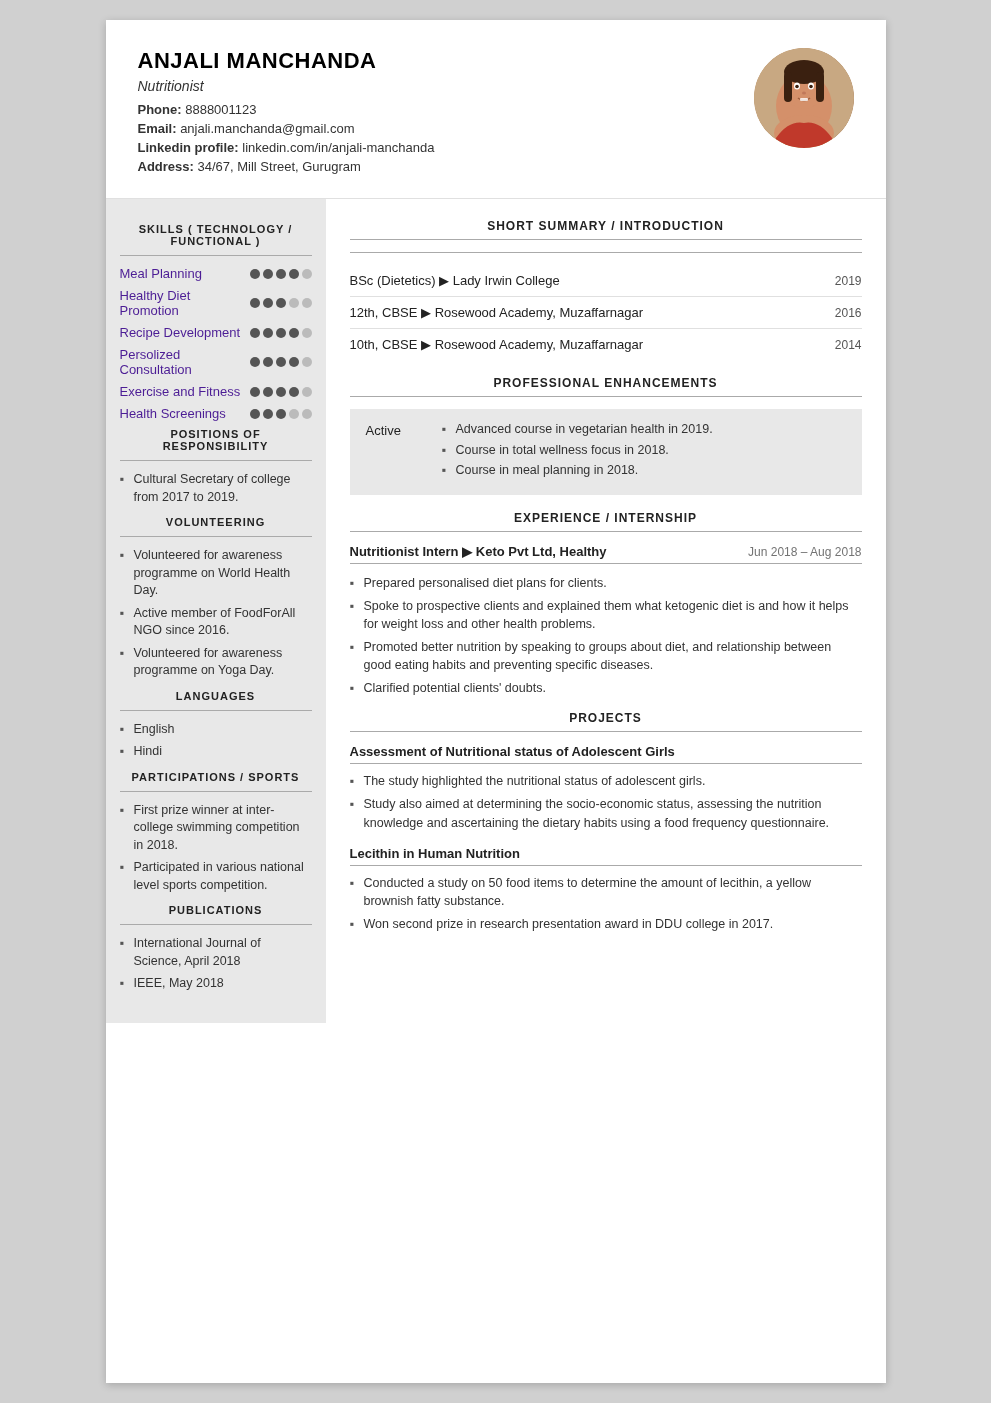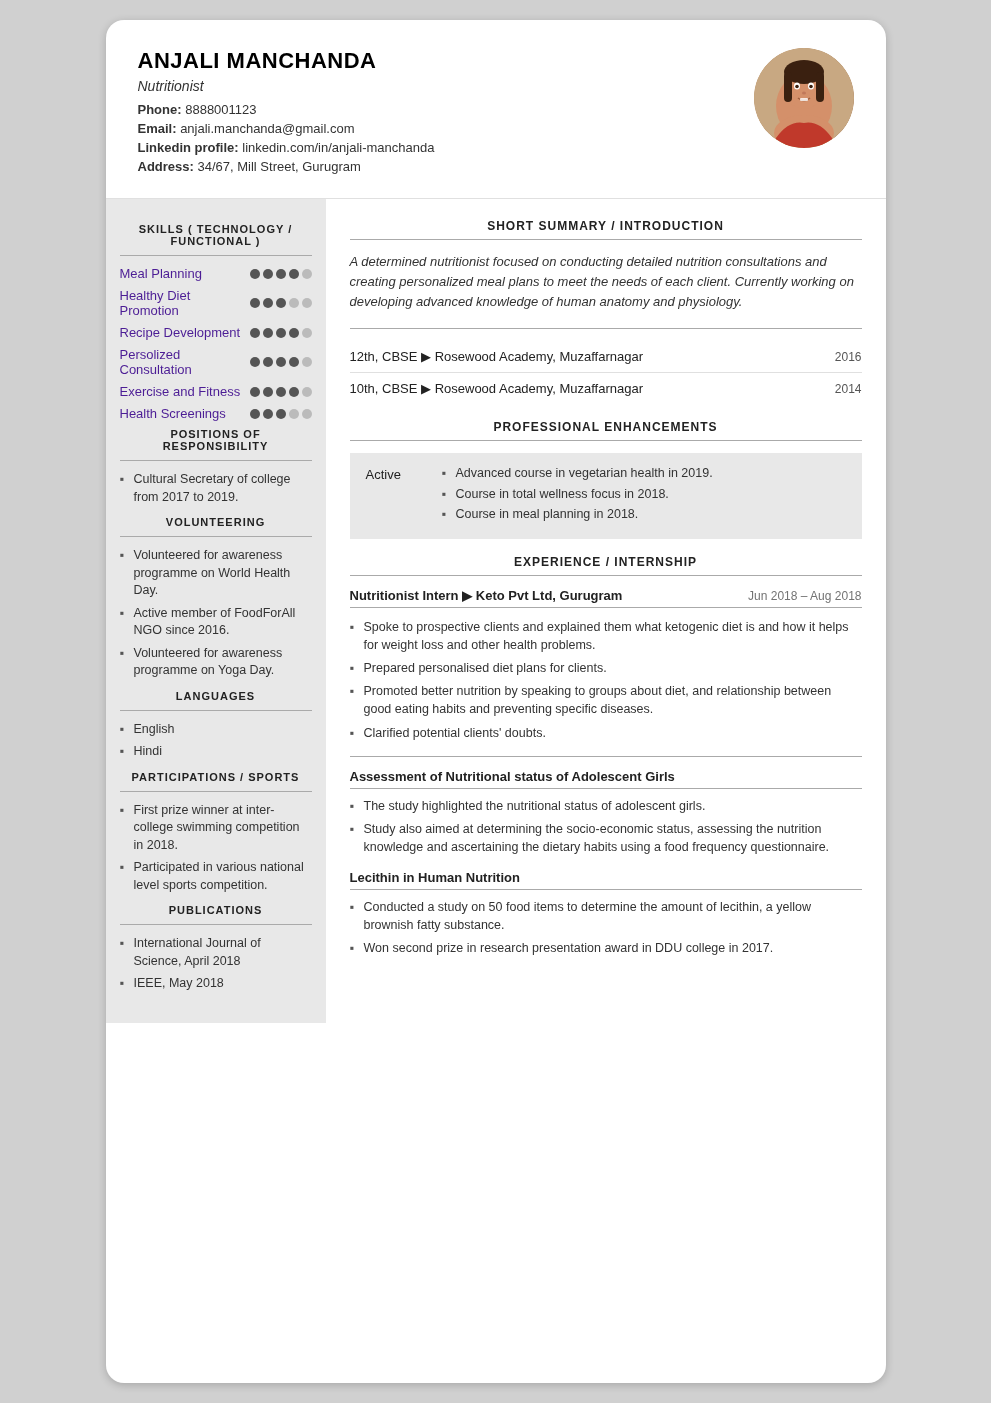--- a/index.html
+++ b/index.html
@@ -9,21 +9,20 @@
       display: flex;
       justify-content: center;
       padding: 20px;
       min-height: 1403px;
     }
     .resume-container {
       background: #fff;
       width: 780px;
       padding: 0;
       box-shadow: 0 2px 8px rgba(0,0,0,0.2);
-      border-radius: 18px;
     }
     
     .header {
       display: flex;
       justify-content: space-between;
       align-items: flex-start;
       padding: 28px 32px 20px 32px;
       border-bottom: 1px solid #e0e0e0;
     }
     .header-left h1 {
@@ -448,24 +447,27 @@
           <li>International Journal of Science, April 2018</li>
           <li>IEEE, May 2018</li>
         </ul>
 
     </div>
 
     <div class="main-content">
 
       <div class="main-section-title">SHORT SUMMARY / INTRODUCTION</div>
       <hr class="main-divider">
-      <p class="summary-text section-gap">A determined nutritionist focused on conducting detailed nutrition consultations and creating personalized meal plans to meet the needs of each client. Currently working on developing advanced knowledge of human anatomy and physiology.</p>
 
       <hr class="main-divider">
       <div id="education-list" class="section-gap">
+          <div class="edu-row">
+            <span class="edu-label">BSc (Dietetics) ▶ Lady Irwin College</span>
+            <span class="edu-year">2019</span>
+          </div>
           <div class="edu-row">
             <span class="edu-label">12th, CBSE ▶ Rosewood Academy, Muzaffarnagar</span>
             <span class="edu-year">2016</span>
           </div>
           <div class="edu-row">
             <span class="edu-label">10th, CBSE ▶ Rosewood Academy, Muzaffarnagar</span>
             <span class="edu-year">2014</span>
           </div>
         </div>
 
@@ -479,31 +481,32 @@
               <li>Course in total wellness focus in 2018.</li>
               <li>Course in meal planning in 2018.</li>
             </ul>
         </div>
       </div>
 
       <div class="main-section-title">EXPERIENCE / INTERNSHIP</div>
       <hr class="main-divider">
       <div id="experience-section">
           <div class="exp-header">
-            <span class="exp-title">Nutritionist Intern ▶ Keto Pvt Ltd, Gurugram</span>
+            <span class="exp-title">Nutritionist Intern ▶ Keto Pvt Ltd, Healthy</span>
             <span class="exp-date">Jun 2018 – Aug 2018</span>
           </div>
           <ul class="exp-list">
+            <li>Prepared personalised diet plans for clients.</li>
             <li>Spoke to prospective clients and explained them what ketogenic diet is and how it helps for weight loss and other health problems.</li>
-            <li>Prepared personalised diet plans for clients.</li>
             <li>Promoted better nutrition by speaking to groups about diet, and relationship between good eating habits and preventing specific diseases.</li>
             <li>Clarified potential clients' doubts.</li>
           </ul>
         </div>
 
+      <div class="main-section-title">PROJECTS</div>
       <hr class="main-divider">
       <div id="projects-section">
           <div class="project-title">Assessment of Nutritional status of Adolescent Girls</div>
           <ul class="project-list">
             <li>The study highlighted the nutritional status of adolescent girls.</li>
             <li>Study also aimed at determining the socio-economic status, assessing the nutrition knowledge and ascertaining the dietary habits using a food frequency questionnaire.</li>
           </ul>
           <div class="project-title">Lecithin in Human Nutrition</div>
           <ul class="project-list">
             <li>Conducted a study on 50 food items to determine the amount of lecithin, a yellow brownish fatty substance.</li>

